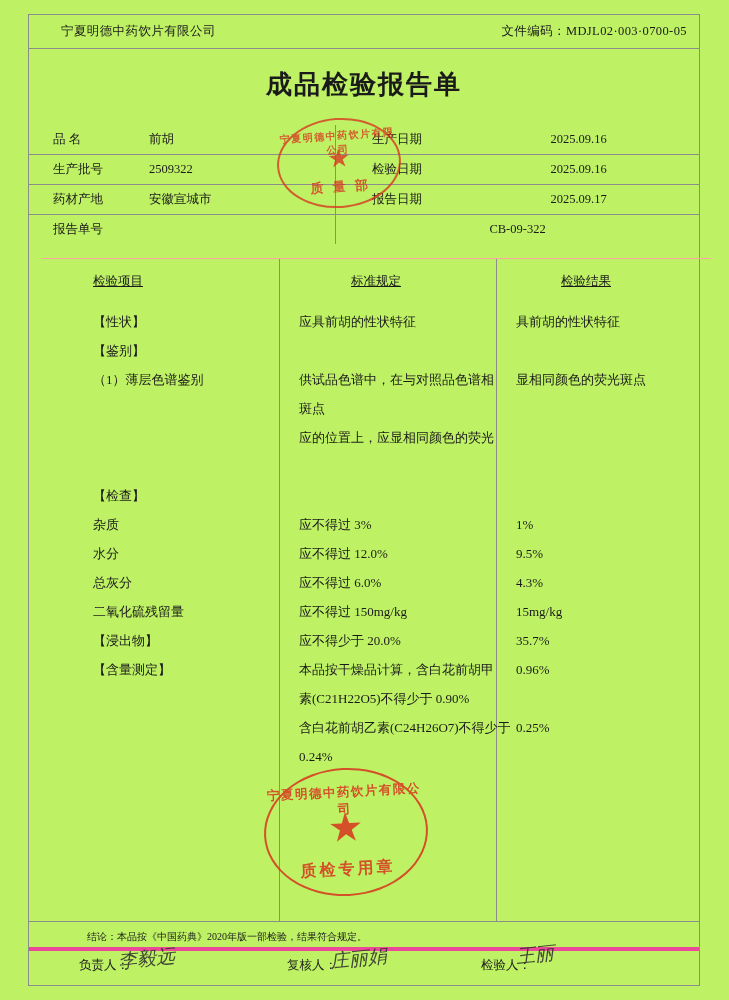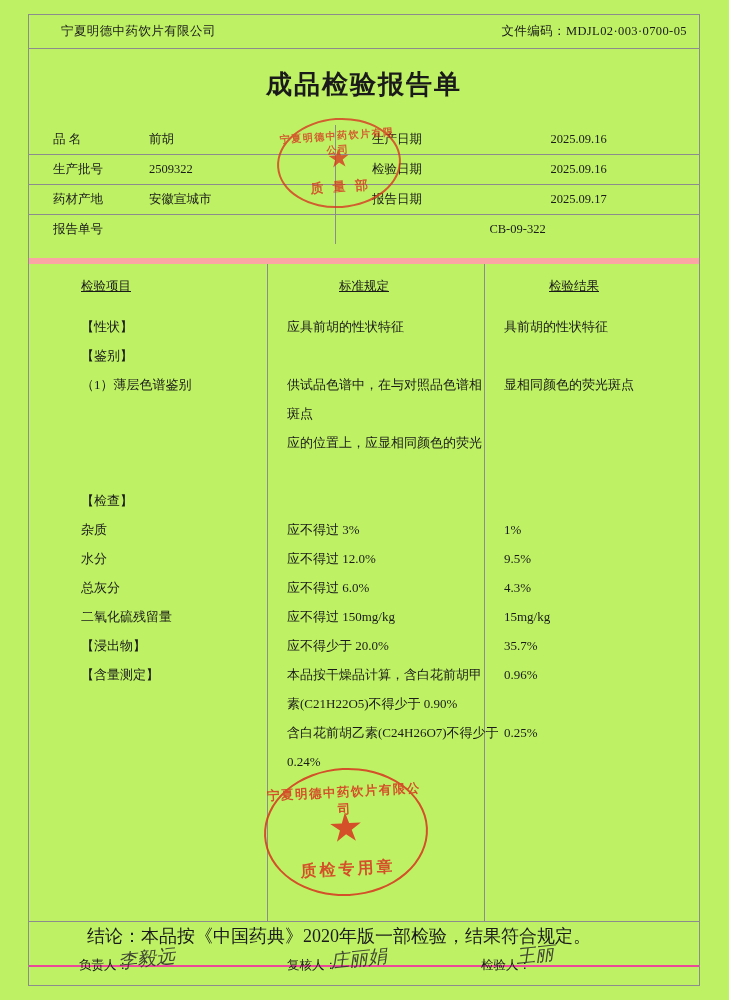--- a/index.html
+++ b/index.html
@@ -76,25 +76,25 @@
   .info tr:first-child td { border-top: none; }
   .lbl { width: 78px; padding-left: 24px !important; white-space: nowrap; }
   .val { width: 180px; padding-left: 12px !important; }
   .lbl2 { width: 110px; text-align: center; border-left: 1px solid #8c8c8c; }
   .val2 { padding-left: 0; text-align: center; }
   .reportno-val { text-align: center; border-left: 1px solid #8c8c8c; }
 
   
   .body-wrap {
     position: absolute;
-    left: 0;
+    left: 12px;
     top: 243px;
     width: 100%;
     height: 663px;
-    border-top: 6px solid #fca5a5;
+    border-top: 1px solid #fca5a5;
     box-sizing: border-box;
   }
   .colline {
     position: absolute;
     top: 0;
     bottom: 0;
     width: 0;
     border-left: 1px solid #8c8c8c;
   }
   .colline.c1 { left: 238px; }
@@ -120,25 +120,25 @@
   .col.b { left: 258px; width: 190px; }
   .col.c { left: 475px; width: 175px; }
   .row { height: 29px; white-space: nowrap; }
 
   
   .concl {
     position: absolute;
     left: 0;
     top: 906px;
     width: 100%;
-    height: 46px;
+    height: 30px;
     border-top: 1px solid #8c8c8c;
-    border-bottom: 2px solid #ec4899;
-    box-sizing: border-box;
-    font-size: 18px;
+    border-bottom: 4px solid #ec4899;
+    box-sizing: border-box;
+    font-size: 10px;
     padding-left: 58px;
     line-height: 29px;
     white-space: nowrap;
   }
   .signrow {
     position: absolute;
     left: 0;
     top: 936px;
     width: 100%;
     height: 36px;

